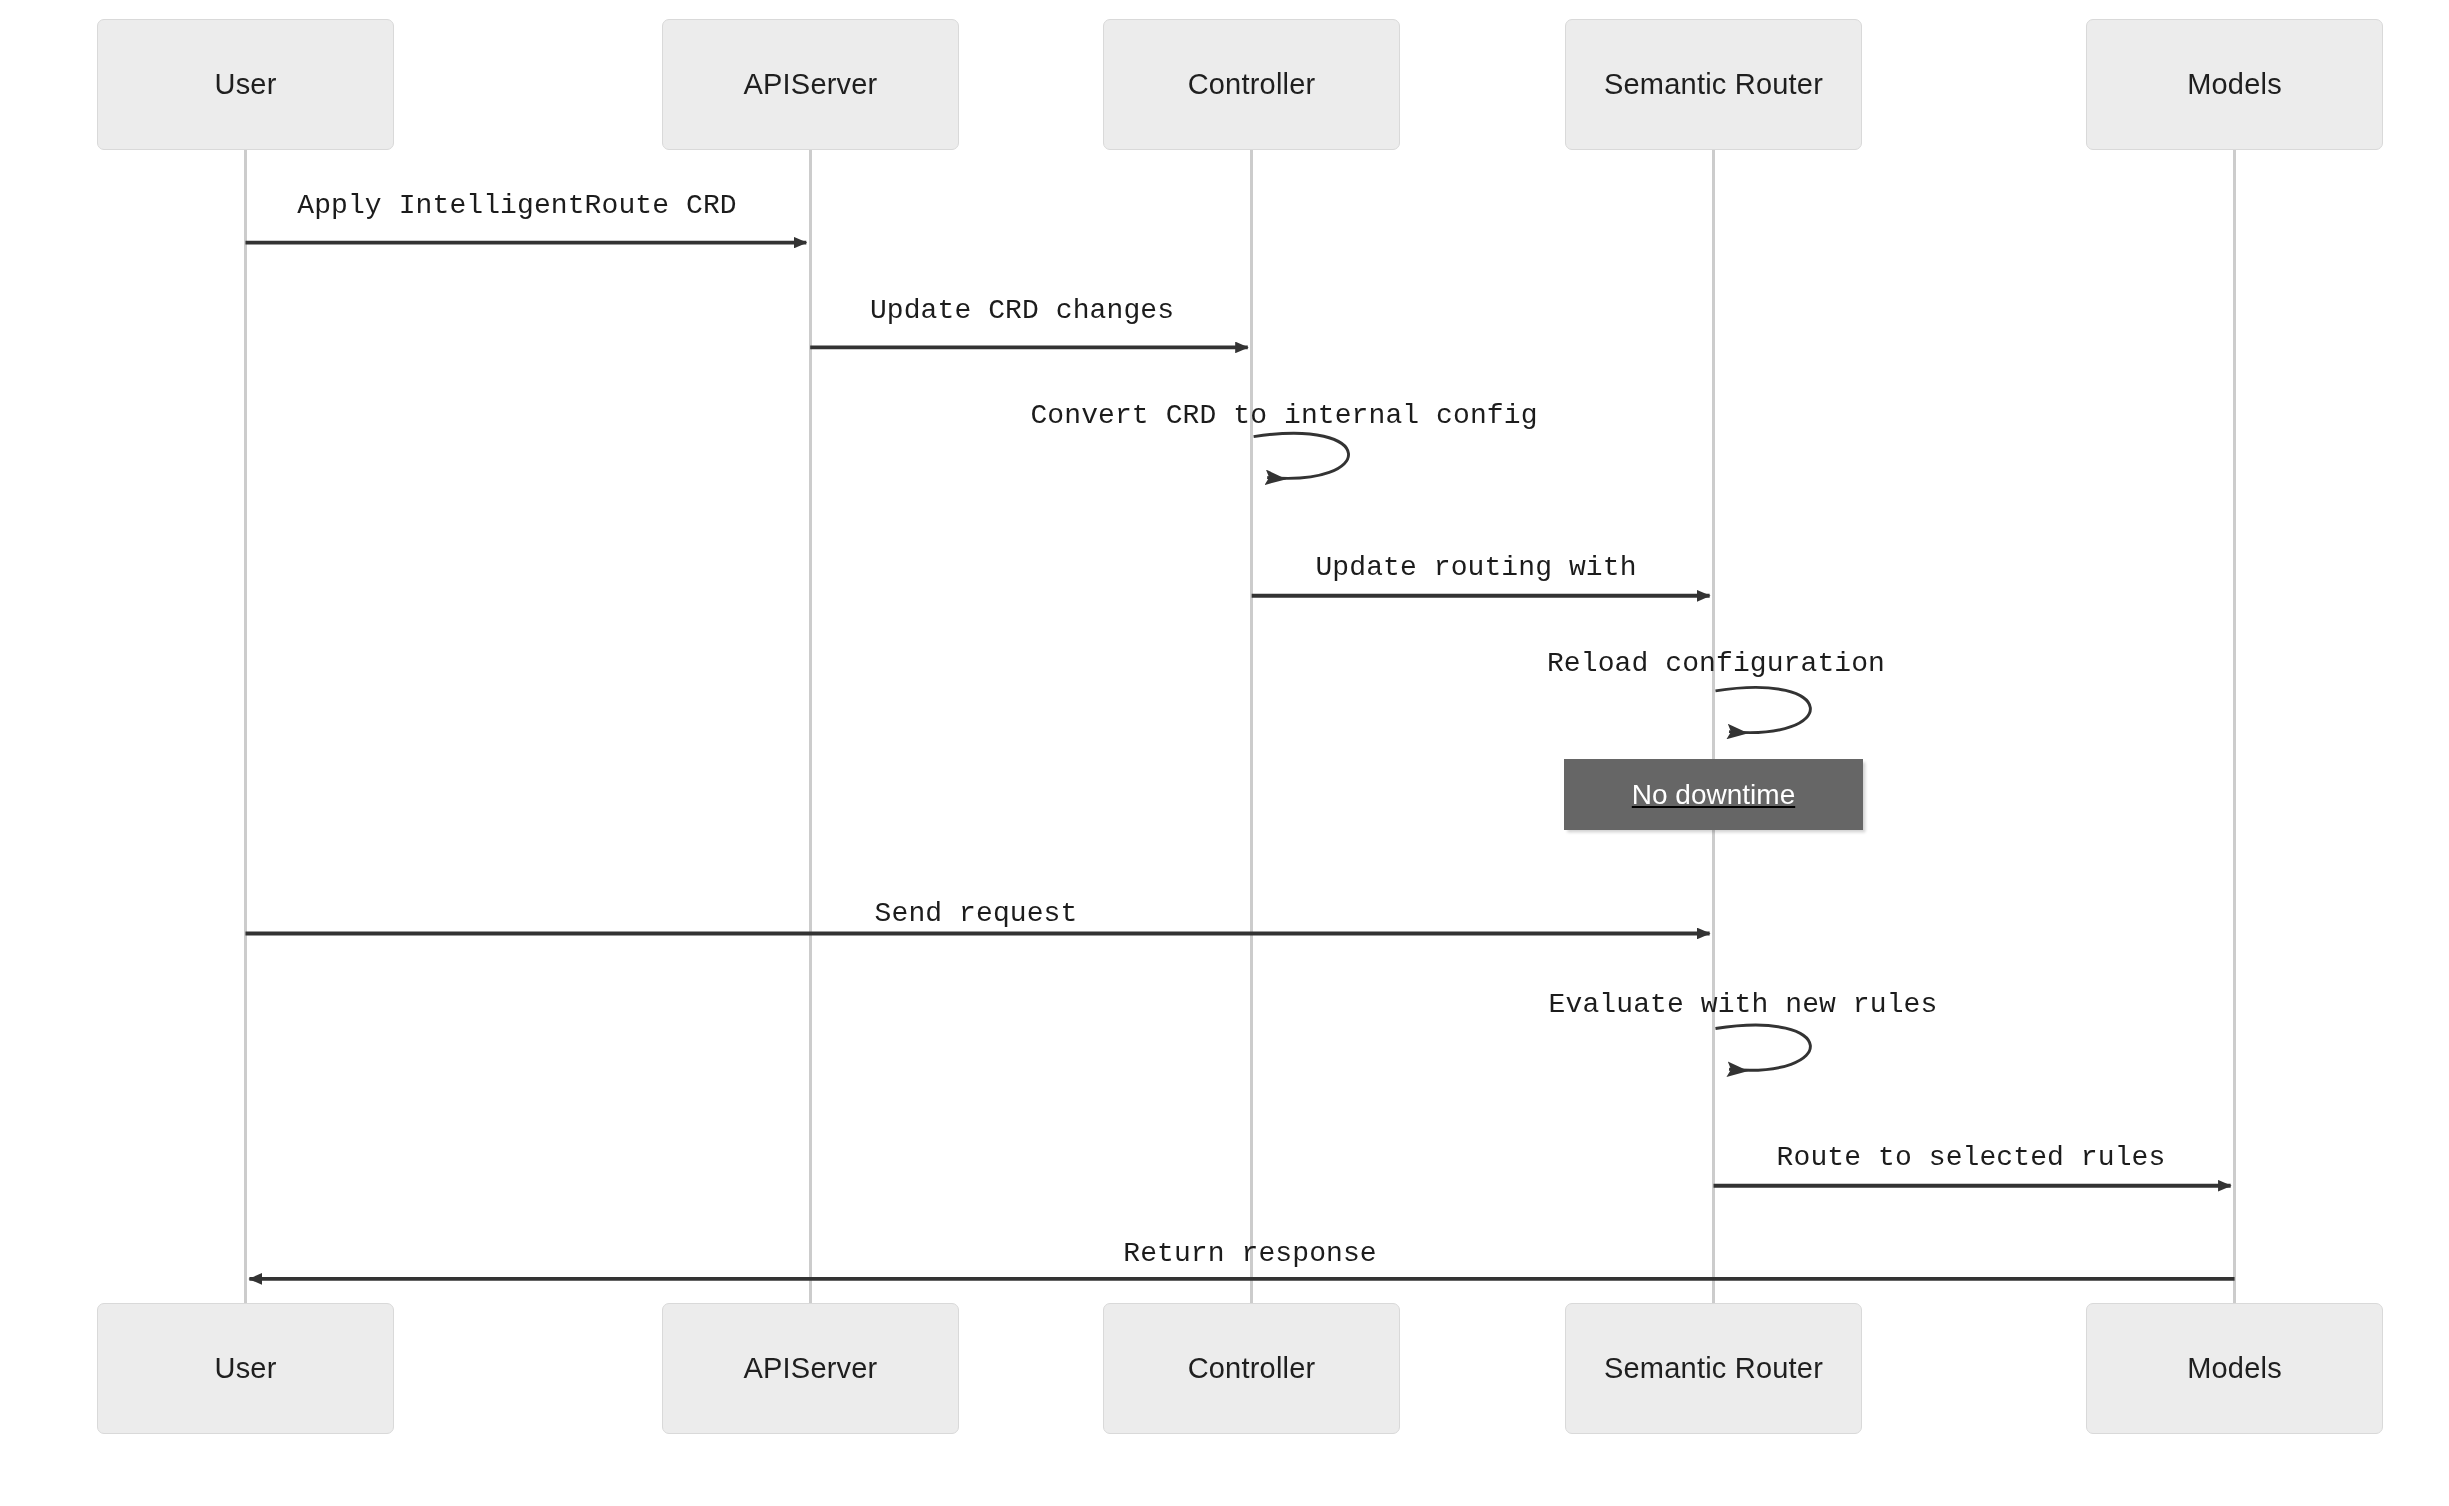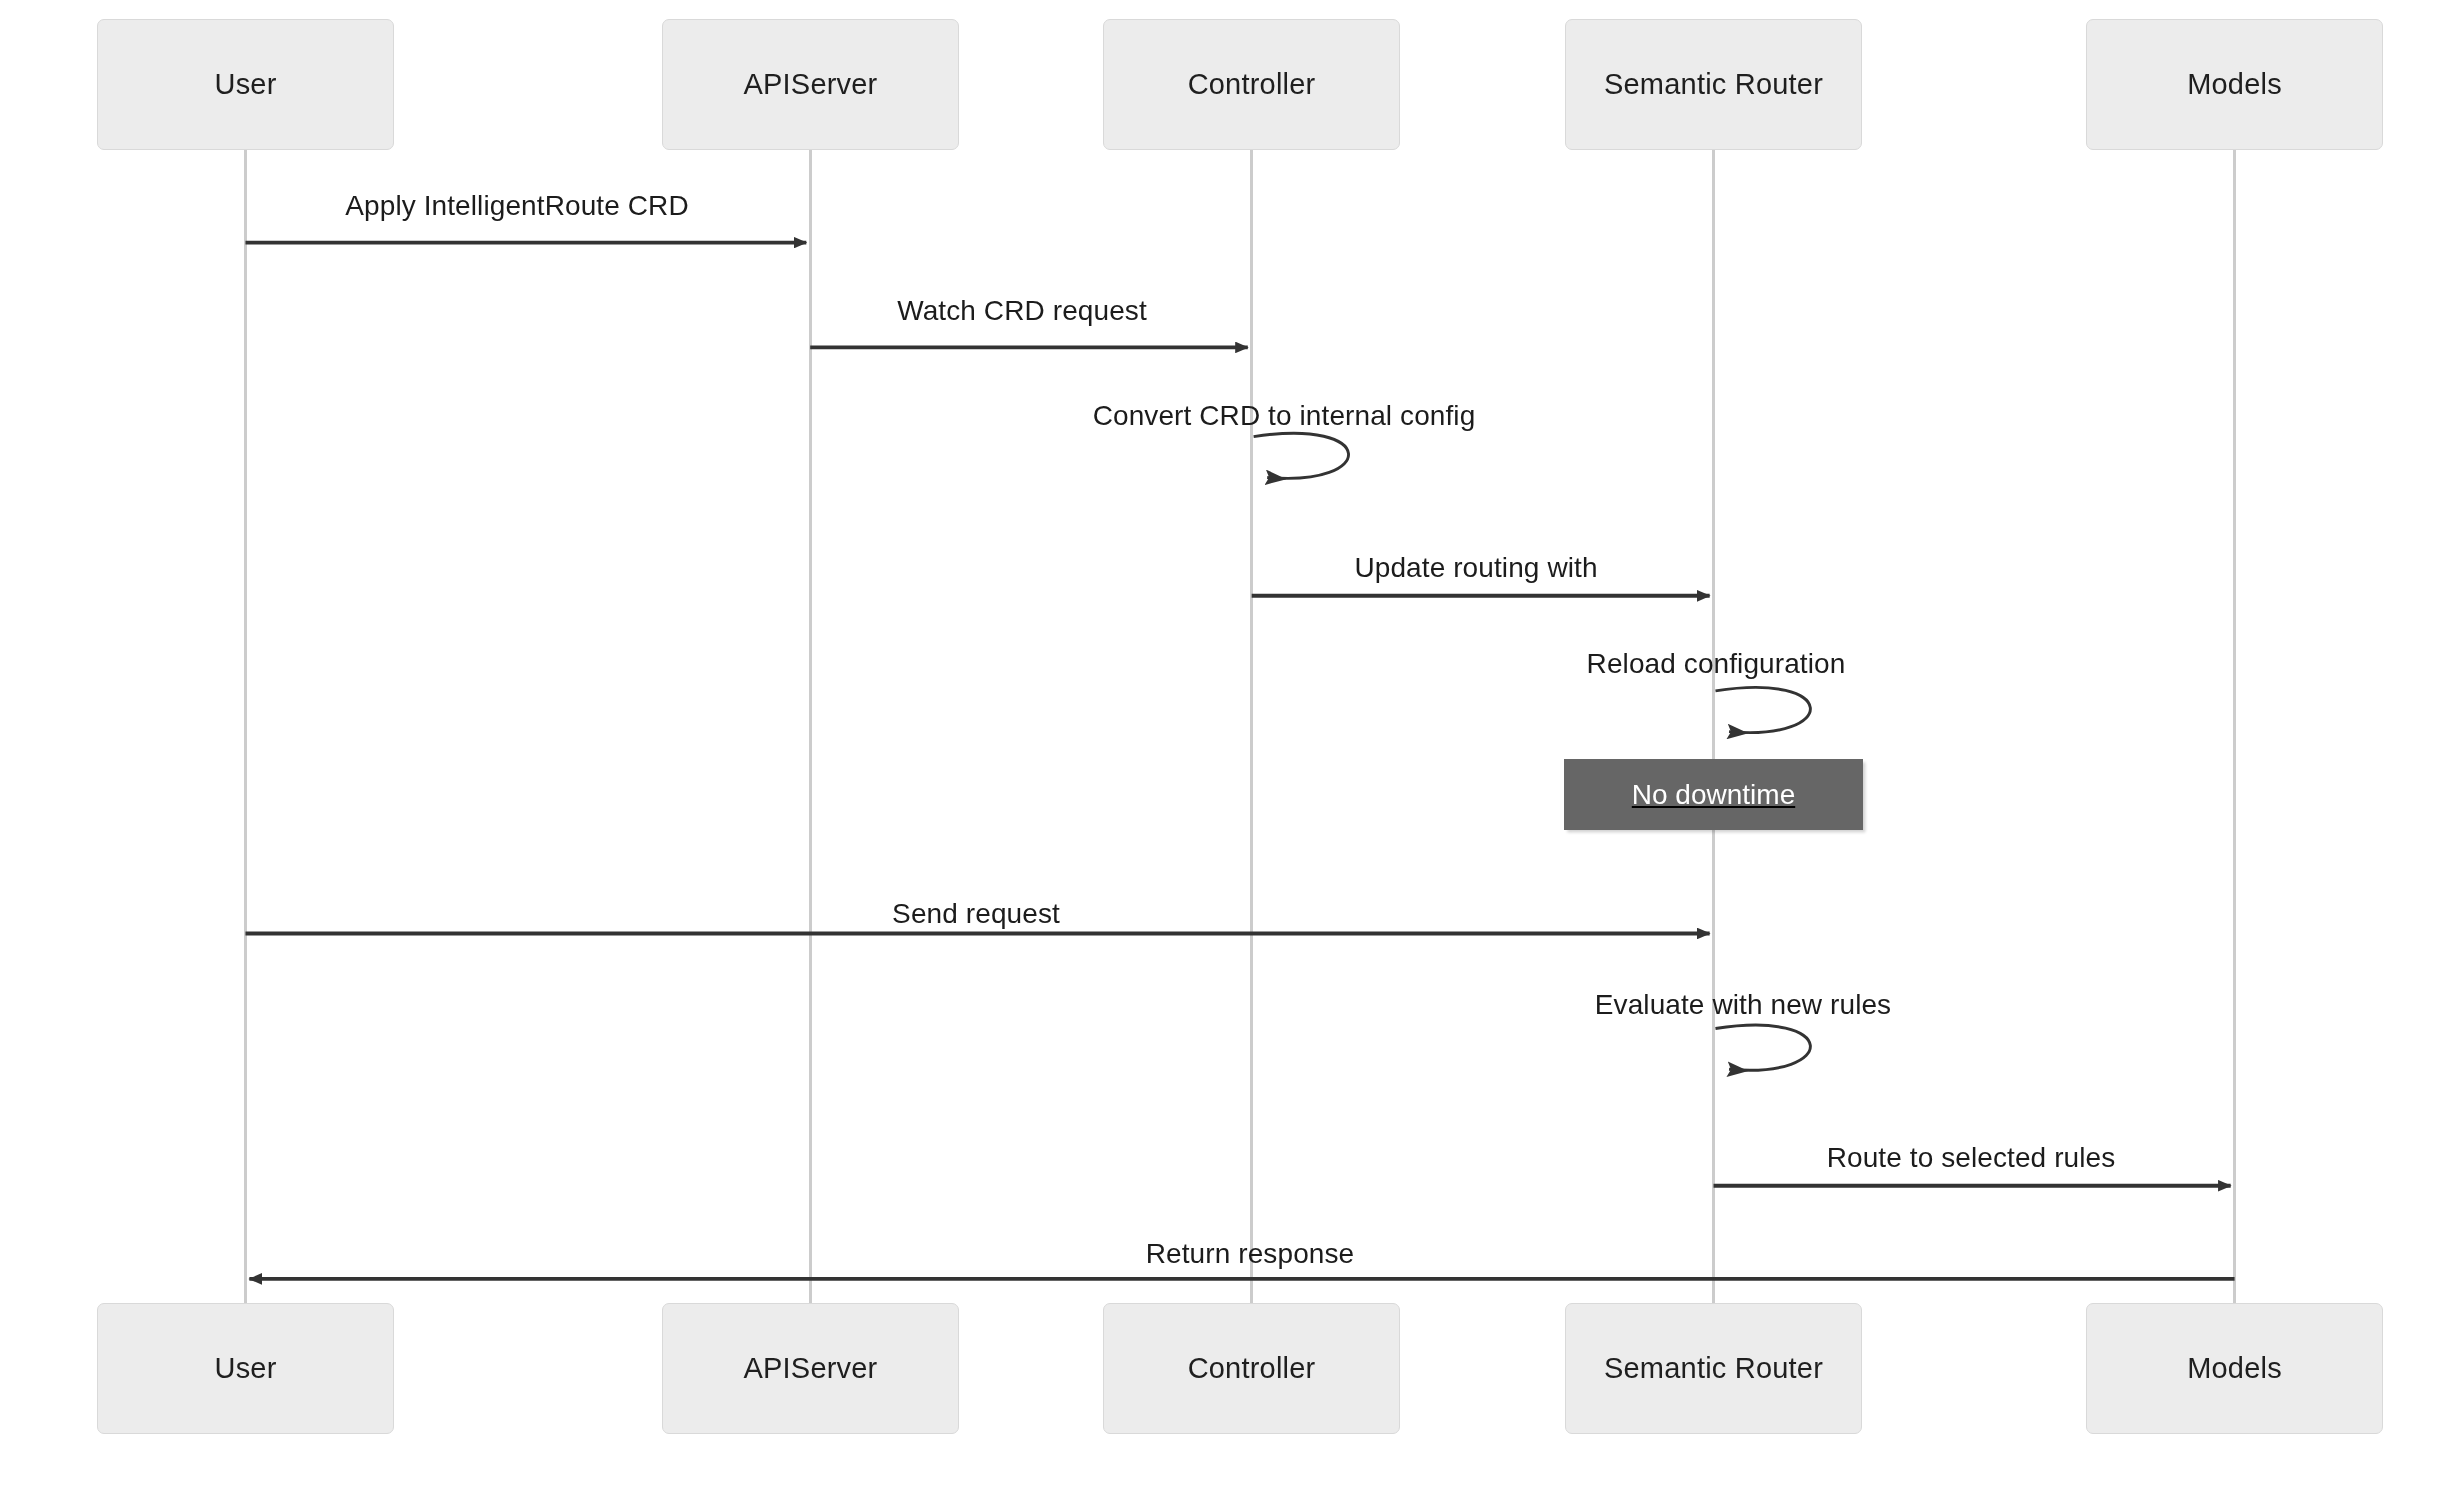--- a/index.html
+++ b/index.html
@@ -51,21 +51,21 @@
     width: 2.9px;
     background: #cccccc;
     top: 150px;
     height: 1153px;
   }
   
   .msg-label {
     position: absolute;
     font-size: 28px;
     color: #1c1c1c;
-    font-family: Liberation Sans, sans-serif;
+    font-family: Liberation Mono, monospace;
     white-space: nowrap;
     transform: translateX(-50%);
     letter-spacing: 0.1px;
   }
   
   .note-box {
     position: absolute;
     box-sizing: border-box;
     background: #666666;
     border: 1.9px solid #666666;
@@ -151,21 +151,21 @@
       <div class="participant-box" style="left: 1565px; top: 1303px; width: 297px; height: 131px;">
         <span class="participant-label">Semantic Router</span>
       </div>
       <div class="participant-box" style="left: 2086px; top: 1303px; width: 297px; height: 131px;">
         <span class="participant-label">Models</span>
       </div>
     </div>
 
   <div id="message-labels">
       <div class="msg-label" style="left: 517px; top: 190px;">Apply IntelligentRoute CRD</div>
-      <div class="msg-label" style="left: 1022px; top: 295px;">Watch CRD request</div>
+      <div class="msg-label" style="left: 1022px; top: 295px;">Update CRD changes</div>
       <div class="msg-label" style="left: 1284px; top: 400px;">Convert CRD to internal config</div>
       <div class="msg-label" style="left: 1476px; top: 552px;">Update routing with</div>
       <div class="msg-label" style="left: 1716px; top: 648px;">Reload configuration</div>
       <div class="msg-label" style="left: 976px; top: 898px;">Send request</div>
       <div class="msg-label" style="left: 1716px; top: 989px; margin-left: 27px;">Evaluate with new rules</div>
       <div class="msg-label" style="left: 1971px; top: 1142px;">Route to selected rules</div>
       <div class="msg-label" style="left: 1250px; top: 1238px;">Return response</div>
     </div>
 
   <div id="notes">

